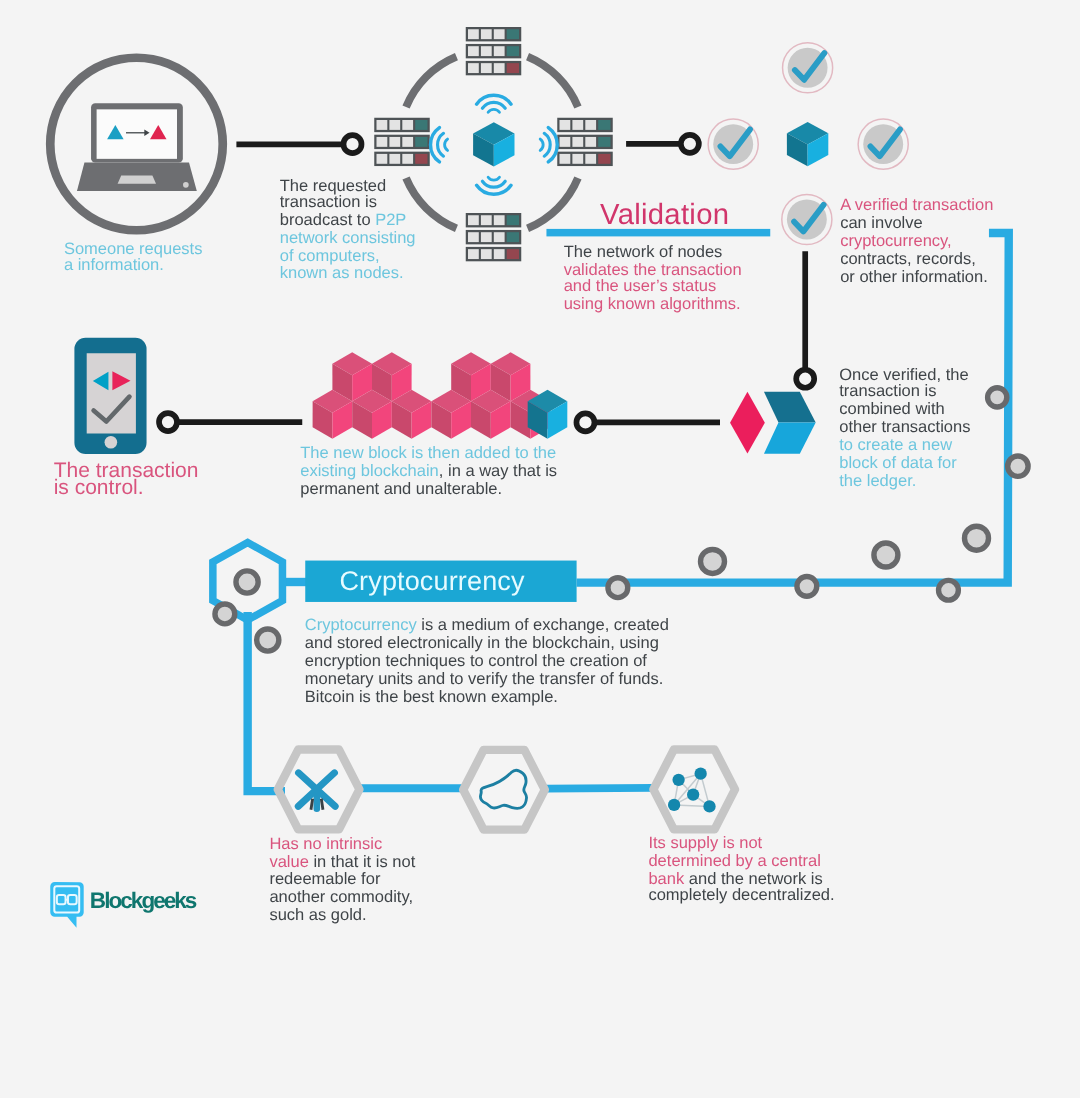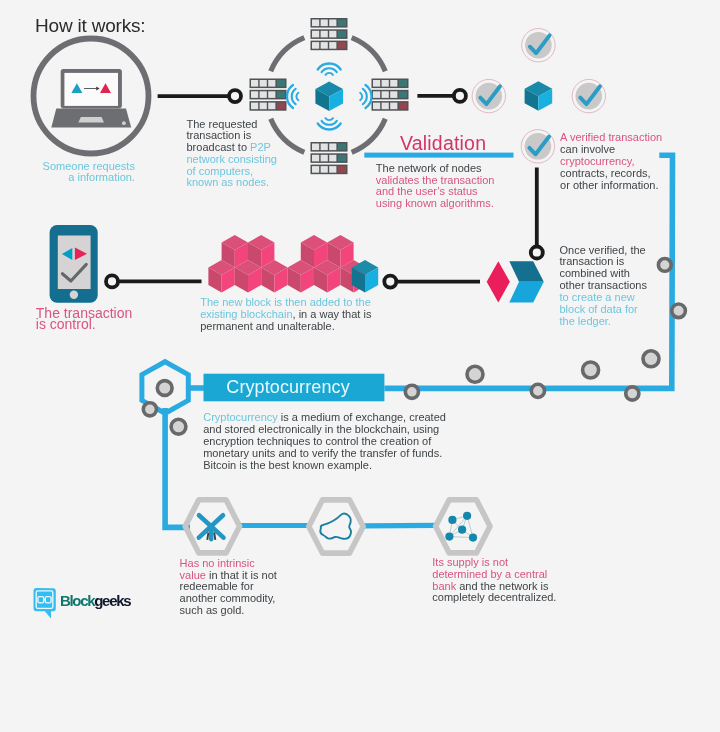--- a/index.html
+++ b/index.html
@@ -301,27 +301,26 @@
         <circle cx="473.0" cy="537.6" r="4.1" fill="#1487ad"></circle>
       </g>
       <g>
         <path d="M 36.5 588.0 L 53.0 588.2 A 2.8 2.8 0 0 1 55.8 591.0 L 55.8 608.4 A 2.8 2.8 0 0 1 53.0 611.2 L 51.0 611.2 L 51.0 618.5 L 44.8 611.2 L 36.5 611.2 A 3.0 3.0 0 0 1 33.5 608.2 L 33.5 591.0 A 3.0 3.0 0 0 1 36.5 588.0 Z" fill="#35bdf2"></path>
         <rect x="36.2" y="590.8" width="16.6" height="17.6" rx="1.6" fill="none" stroke="#e8f8ff" stroke-width="1.35"></rect>
         <rect x="37.9" y="596.6" width="5.8" height="6.2" rx="1.5" fill="none" stroke="#e8f8ff" stroke-width="1.35"></rect>
         <rect x="45.3" y="596.6" width="5.8" height="6.2" rx="1.5" fill="none" stroke="#e8f8ff" stroke-width="1.35"></rect>
         <line x1="43.5" y1="599.8" x2="45.6" y2="599.8" stroke="#e8f8ff" stroke-width="1.35"></line>
       </g>
     </svg>
-    <div class="t" style="left:35px;top:14px;font-size:19px;font-weight:400;color:#2b2b2b;letter-spacing:-0.2px;">How it works:</div>
-    <div class="t" style="left:42.6px;top:161.0px;font-size:11px;line-height:11.3px;font-weight:400;text-align:right;letter-spacing:0px;"><div><span style="color:#6dc6de">Someone requests</span></div><div><span style="color:#6dc6de">a information.</span></div></div>
+    <div class="t" style="left:42.6px;top:161.0px;font-size:11px;line-height:11.3px;font-weight:400;text-align:left;letter-spacing:0px;"><div><span style="color:#6dc6de">Someone requests</span></div><div><span style="color:#6dc6de">a information.</span></div></div>
     <div class="t" style="left:186.5px;top:118.5px;font-size:11px;line-height:11.8px;font-weight:400;text-align:left;letter-spacing:0px;"><div><span style="color:#3f4448">The requested</span></div><div><span style="color:#3f4448">transaction is</span></div><div><span style="color:#3f4448">broadcast to </span><span style="color:#6dc6de">P2P</span></div><div><span style="color:#6dc6de">network consisting</span></div><div><span style="color:#6dc6de">of computers,</span></div><div><span style="color:#6dc6de">known as nodes.</span></div></div>
     <div class="t" style="left:400px;top:131.5px;font-size:19.5px;font-weight:400;color:#d1356b;letter-spacing:0.2px;">Validation</div>
     <div class="t" style="left:375.8px;top:162.8px;font-size:11px;line-height:11.8px;font-weight:400;text-align:left;letter-spacing:0px;"><div><span style="color:#3f4448">The network of nodes</span></div><div><span style="color:#d9547e">validates the transaction</span></div><div><span style="color:#d9547e">and the user’s status</span></div><div><span style="color:#d9547e">using known algorithms.</span></div></div>
     <div class="t" style="left:560.1px;top:132.3px;font-size:11px;line-height:11.9px;font-weight:400;text-align:left;letter-spacing:0px;"><div><span style="color:#d9547e">A verified transaction</span></div><div><span style="color:#3f4448">can involve</span></div><div><span style="color:#d9547e">cryptocurrency,</span></div><div><span style="color:#3f4448">contracts, records,</span></div><div><span style="color:#3f4448">or other information.</span></div></div>
     <div class="t" style="left:559.5px;top:244.6px;font-size:11px;line-height:11.85px;font-weight:400;text-align:left;letter-spacing:0px;"><div><span style="color:#3f4448">Once verified, the</span></div><div><span style="color:#3f4448">transaction is</span></div><div><span style="color:#3f4448">combined with</span></div><div><span style="color:#3f4448">other transactions</span></div><div><span style="color:#6dc6de">to create a new</span></div><div><span style="color:#6dc6de">block of data for</span></div><div><span style="color:#6dc6de">the ledger.</span></div></div>
     <div class="t" style="left:200.2px;top:296.2px;font-size:11px;line-height:12.0px;font-weight:400;text-align:left;letter-spacing:0px;"><div><span style="color:#6dc6de">The new block is then added to the</span></div><div><span style="color:#6dc6de">existing blockchain</span><span style="color:#3f4448">, in a way that is</span></div><div><span style="color:#3f4448">permanent and unalterable.</span></div></div>
     <div class="t" style="left:35.8px;top:307.9px;font-size:14px;line-height:11.3px;font-weight:400;text-align:left;letter-spacing:0px;"><div><span style="color:#d9547e">The transaction</span></div><div><span style="color:#d9547e">is control.</span></div></div>
     <div class="t" style="left:226.3px;top:377.4px;font-size:18px;font-weight:400;color:#e6fbff;letter-spacing:0.1px;">Cryptocurrency</div>
     <div class="t" style="left:203.2px;top:412.1px;font-size:11px;line-height:11.9px;font-weight:400;text-align:left;letter-spacing:0px;"><div><span style="color:#6dc6de">Cryptocurrency</span><span style="color:#3f4448"> is a medium of exchange, created</span></div><div><span style="color:#3f4448">and stored electronically in the blockchain, using</span></div><div><span style="color:#3f4448">encryption techniques to control the creation of</span></div><div><span style="color:#3f4448">monetary units and to verify the transfer of funds.</span></div><div><span style="color:#3f4448">Bitcoin is the best known example.</span></div></div>
     <div class="t" style="left:179.6px;top:557.8px;font-size:11px;line-height:11.7px;font-weight:400;text-align:left;letter-spacing:0px;"><div><span style="color:#d9547e">Has no intrinsic</span></div><div><span style="color:#d9547e">value</span><span style="color:#3f4448"> in that it is not</span></div><div><span style="color:#3f4448">redeemable for</span></div><div><span style="color:#3f4448">another commodity,</span></div><div><span style="color:#3f4448">such as gold.</span></div></div>
     <div class="t" style="left:432.3px;top:557.2px;font-size:11px;line-height:11.7px;font-weight:400;text-align:left;letter-spacing:0px;"><div><span style="color:#d9547e">Its supply is not</span></div><div><span style="color:#d9547e">determined by a central</span></div><div><span style="color:#d9547e">bank</span><span style="color:#3f4448"> and the network is</span></div><div><span style="color:#3f4448">completely decentralized.</span></div></div>
-    <div class="t" style="left:59.9px;top:591.5px;font-size:15px;font-weight:700;letter-spacing:-1.3px;"><span style="color:#0f766e">Block</span><span style="color:#0f172a">geeks</span></div>
+    <div class="t" style="left:59.9px;top:591.5px;font-size:15px;font-weight:700;letter-spacing:-1.3px;"><span style="color:#0f766e">Block</span><span style="color:#0f766e">geeks</span></div>
   </div>
 
 </body></html>

